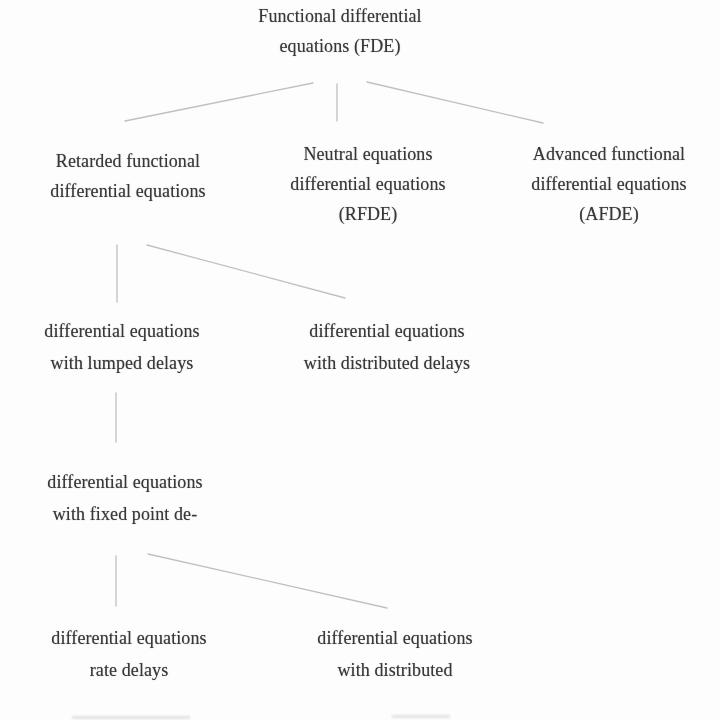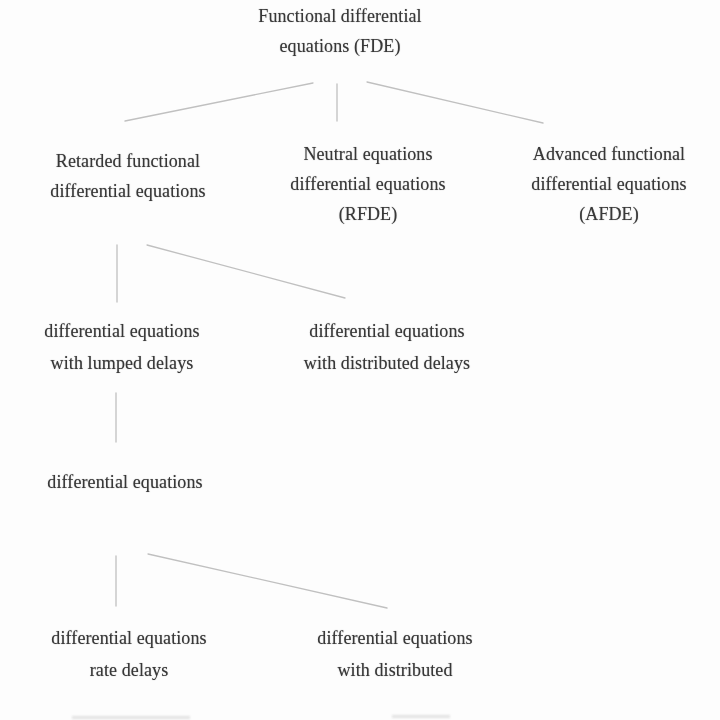--- a/index.html
+++ b/index.html
@@ -106,20 +106,21 @@
     <div class="ln">with lumped delays</div>
   </div>
 
   <div class="node lh32 n-distributed">
     <div class="ln">differential equations</div>
     <div class="ln">with distributed delays</div>
   </div>
 
   <div class="node lh32 n-fixed">
     <div class="ln">differential equations</div>
+    <div class="ln">with fixed point de-</div>
   </div>
 
   <div class="node lh32 n-noncommensurate">
     <div class="ln">differential equations</div>
     <div class="ln">rate delays</div>
   </div>
 
   <div class="node lh32 n-commensurate">
     <div class="ln">differential equations</div>
     <div class="ln">with distributed</div>

